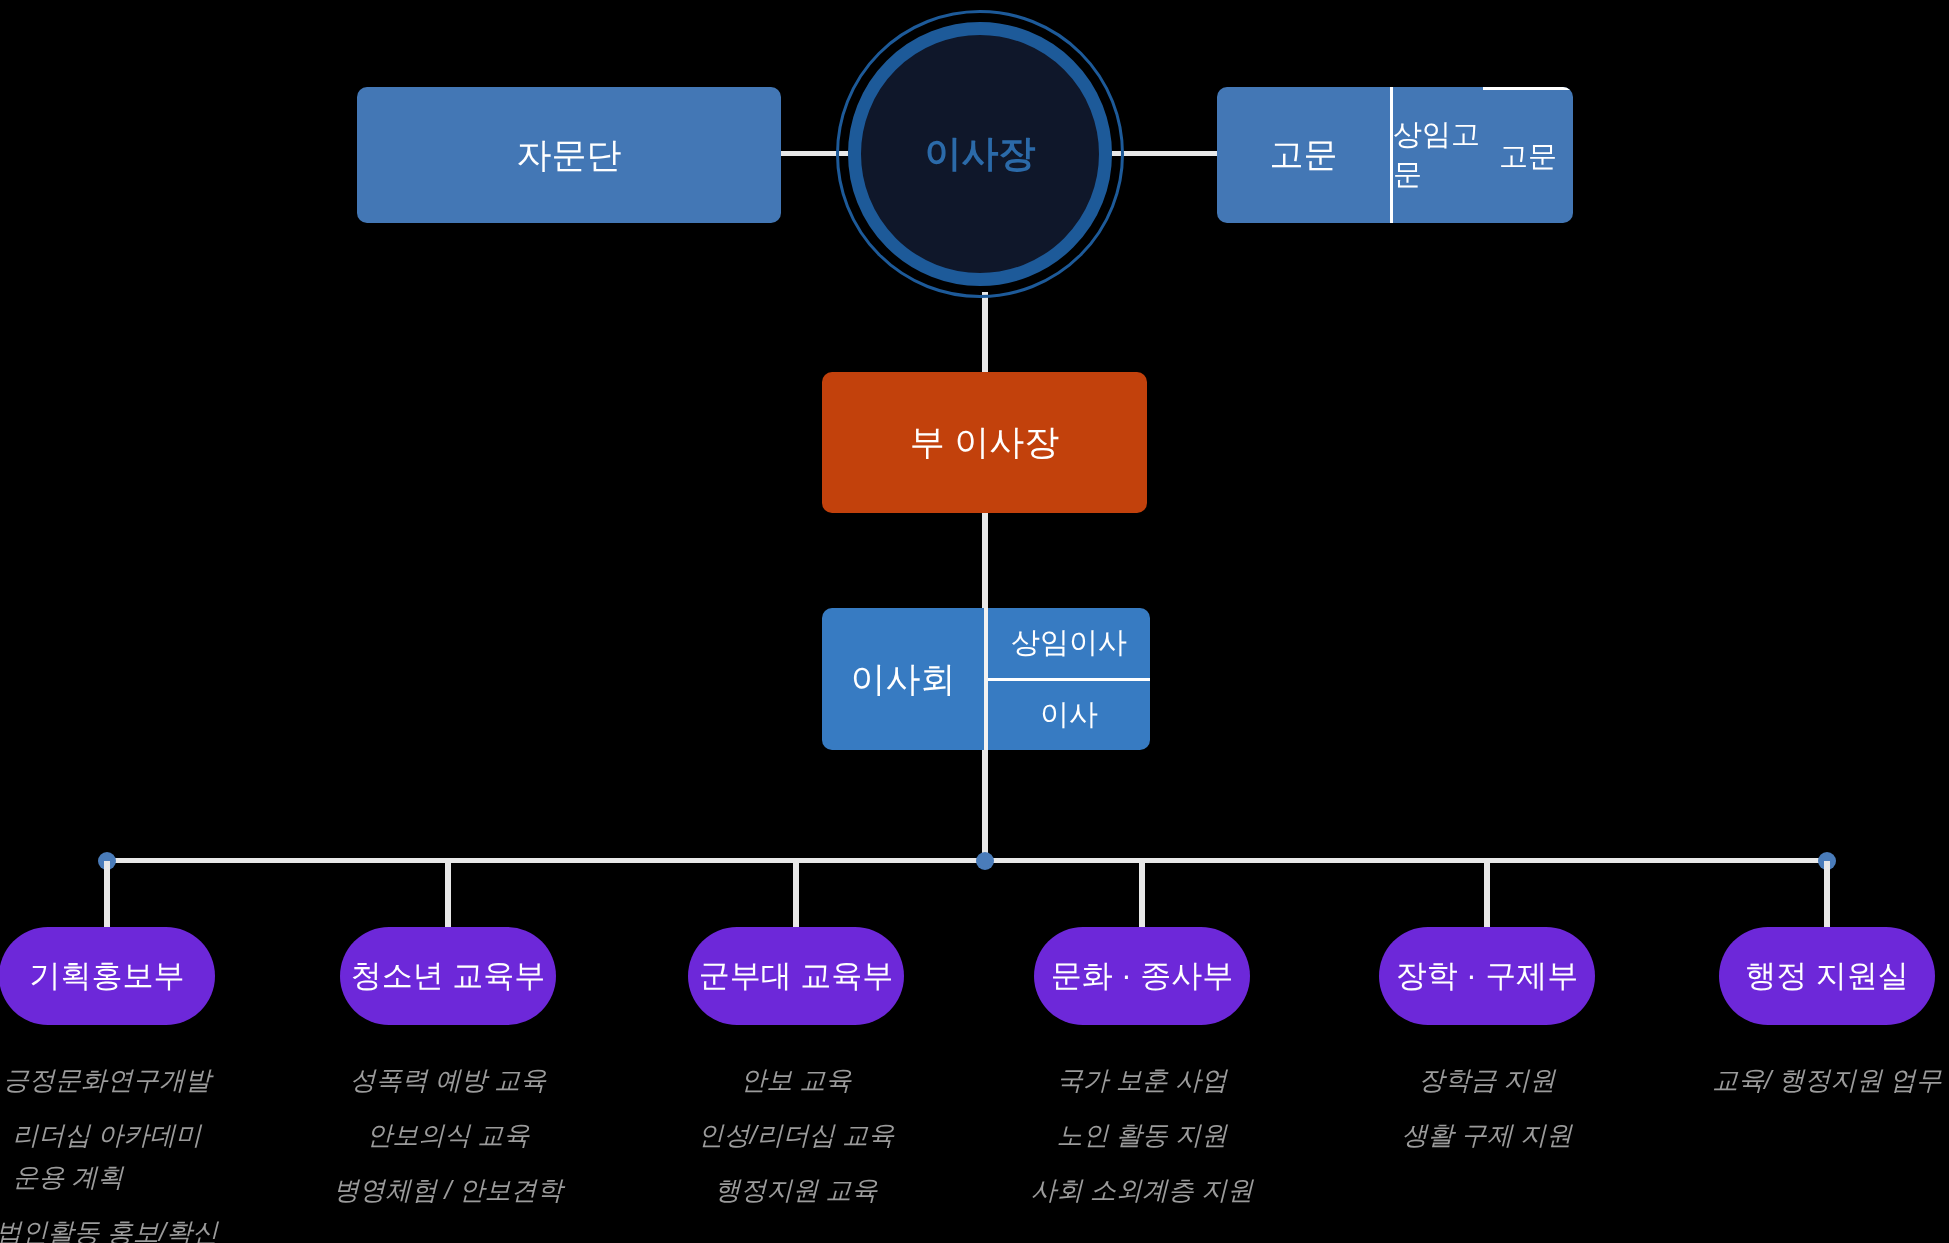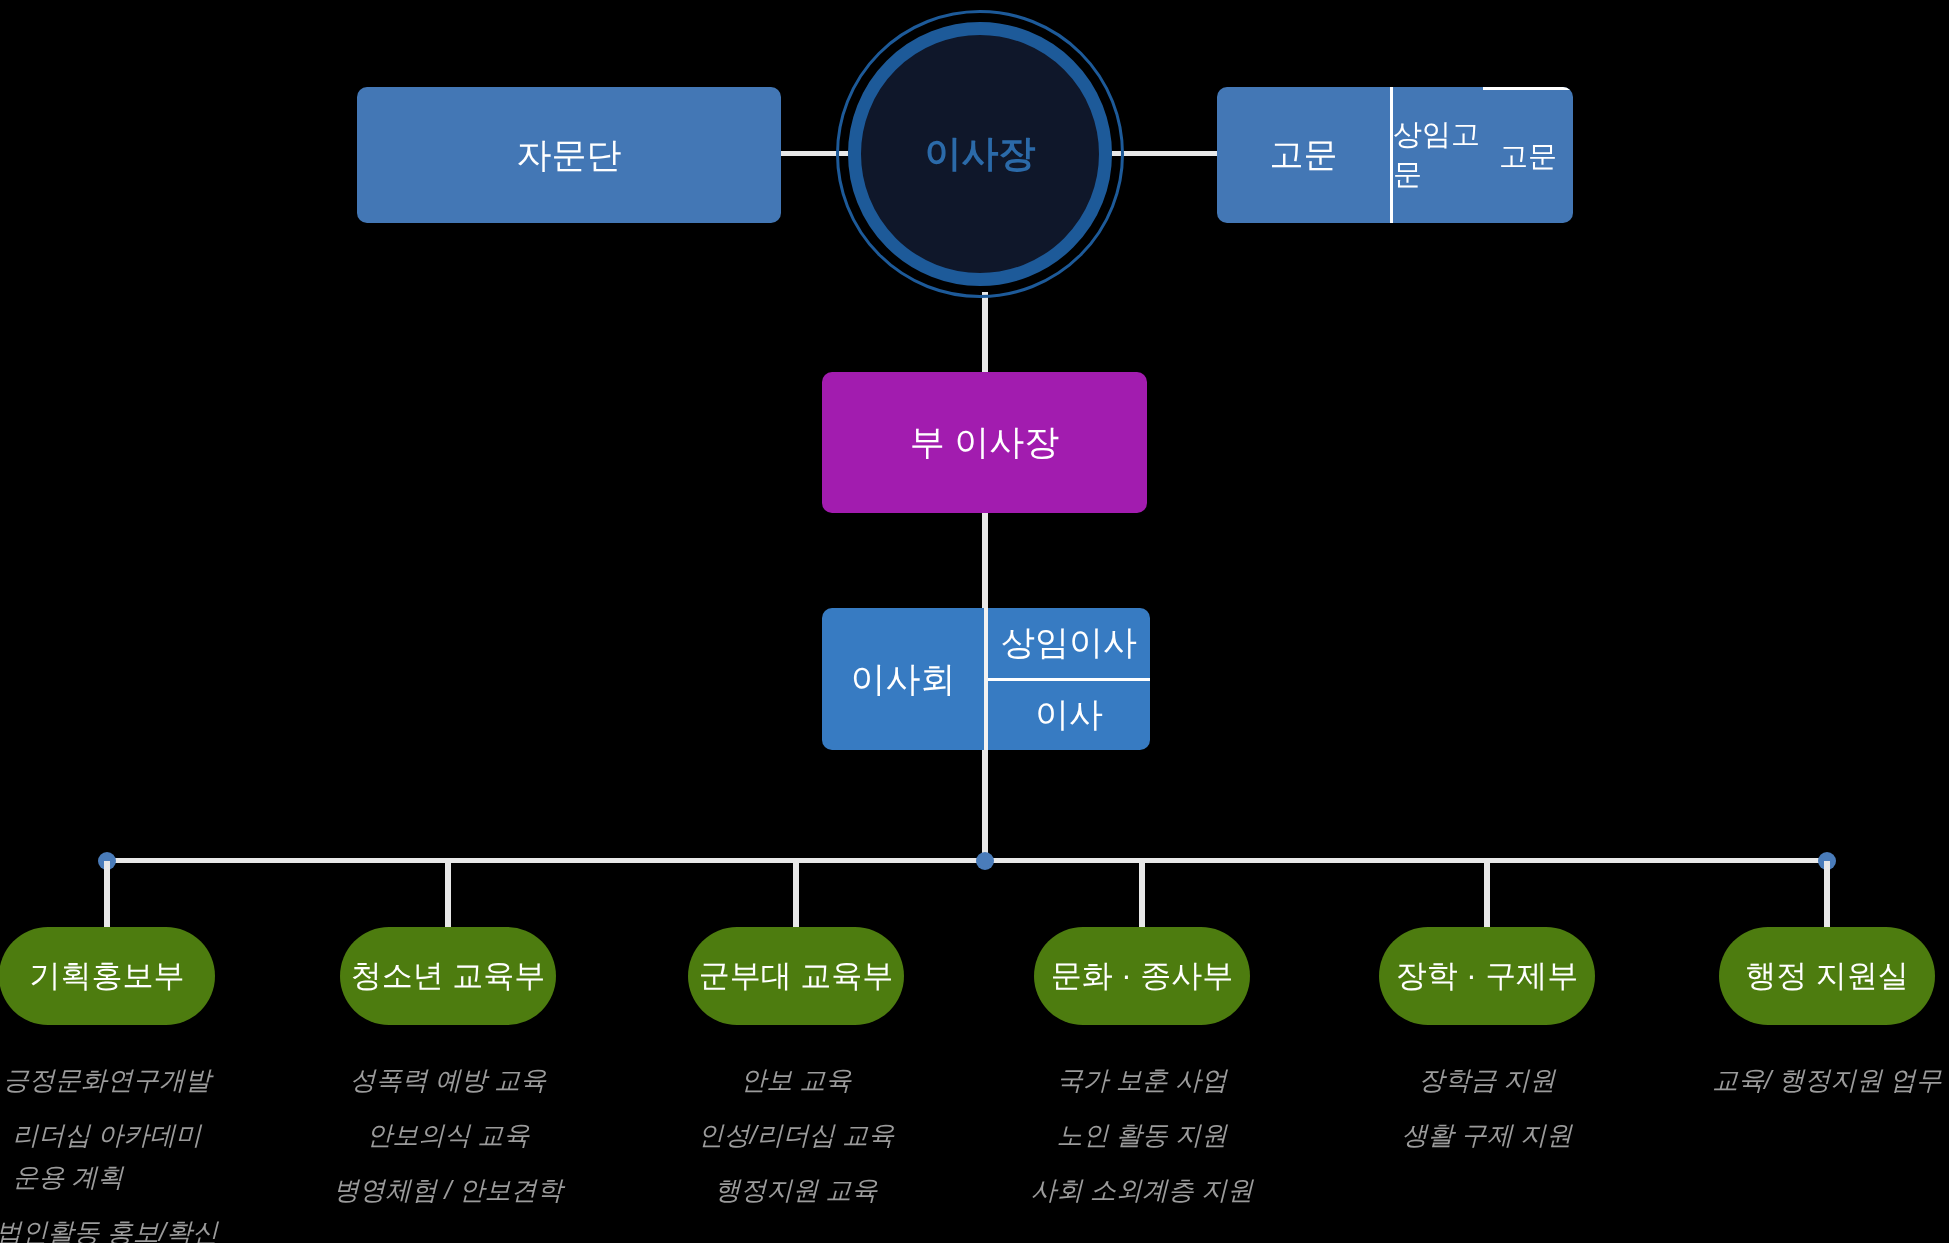--- a/index.html
+++ b/index.html
@@ -47,50 +47,50 @@
     font-size: 34px; border-right: 3px solid #ffffff;
   }
   .advisor-right { flex: 1; display: flex; flex-direction: row; }
   .advisor-cell {
     flex: 1; display: flex; align-items: center; justify-content: center; font-size: 29px;
   }
   .advisor-cell + .advisor-cell { border-top: 3px solid #ffffff; }
   
   .vice-box {
     position: absolute; left: 822px; top: 372px; width: 325px; height: 141px;
-    background: #a21caf; border-radius: 10px; z-index: 3; color: #fff; font-size: 35px;
+    background: #c2410c; border-radius: 10px; z-index: 3; color: #fff; font-size: 35px;
     display: flex; align-items: center; justify-content: center;
   }
   
   .board-box {
     position: absolute; left: 822px; top: 608px; width: 328px; height: 142px;
     background: #377bc2; border-radius: 10px; z-index: 3; color: #fff;
     display: flex; overflow: hidden;
   }
   .board-left {
     width: 162px; display: flex; align-items: center; justify-content: center;
     font-size: 35px; border-right: 4px solid #f2f2f2;
   }
   .board-right { flex: 1; display: flex; flex-direction: column; }
   .board-cell {
-    flex: 1; display: flex; align-items: center; justify-content: center; font-size: 34px;
+    flex: 1; display: flex; align-items: center; justify-content: center; font-size: 29px;
   }
   .board-cell + .board-cell { border-top: 3px solid #ffffff; }
   
   .dept-col {
     position: absolute; top: 927px; width: 360px;
     transform: translateX(-50%); text-align: center; z-index: 3;
   }
   .dept-stub {
     position: absolute; top: -66px; left: 50%; margin-left: -3px;
     width: 6px; height: 70px; background: #e8e8e8; z-index: -1;
   }
   .pill {
     position: relative; width: 216px; height: 98px; border-radius: 49px;
-    background: #4d7c0f; margin: 0 auto; color: #ffffff; font-size: 31px;
+    background: #6d28d9; margin: 0 auto; color: #ffffff; font-size: 31px;
     display: flex; align-items: center; justify-content: center;
   }
   .items {
     padding-top: 34px; font-size: 26px; color: #9b9b9b; line-height: 42px;
   }
   .dept-item {
     display: table; margin: 0 auto 13px auto;
     white-space: pre-line; text-align: left; font-style: italic;
   }
 </style>

